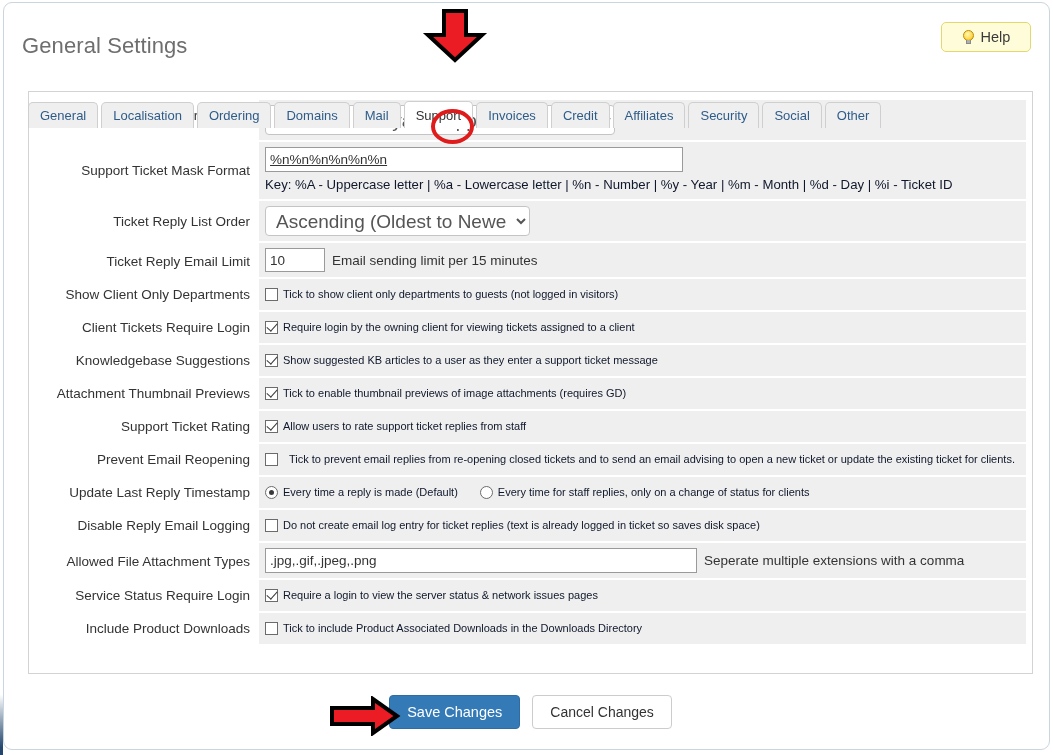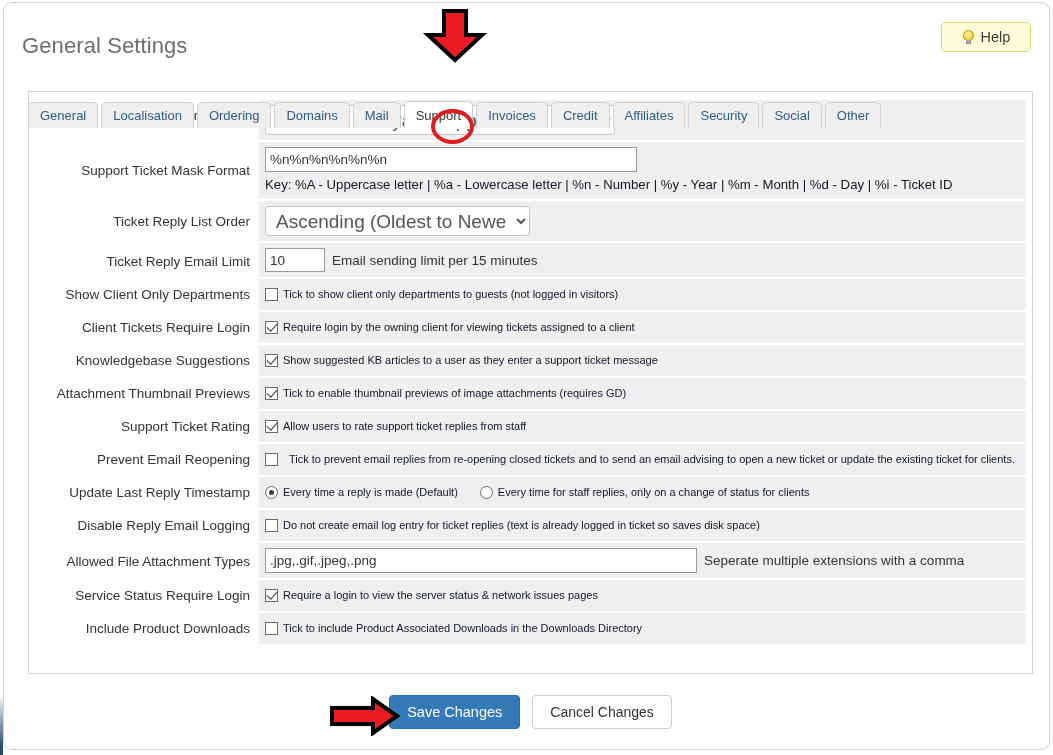--- a/index.html
+++ b/index.html
@@ -184,21 +184,21 @@
 
   input.txt {
     font-family: "Liberation Sans", sans-serif;
     font-size: 13.5px;
     color: #333333;
     background: #ffffff;
     border: 1px solid #9a9a9a;
     height: 24px;
     padding: 0 4px;
   }
-  #mask-format-input { width: 372px; height: 25px; }
+  #mask-format-input { width: 418px; height: 25px; text-decoration: underline; }
   #email-limit-input { width: 60px; }
   #file-types-input { width: 432px; height: 25px; }
 
   .key-note {
     font-size: 13.2px;
     color: #0f172a;
     line-height: 19px;
     padding-top: 3px;
   }
 

